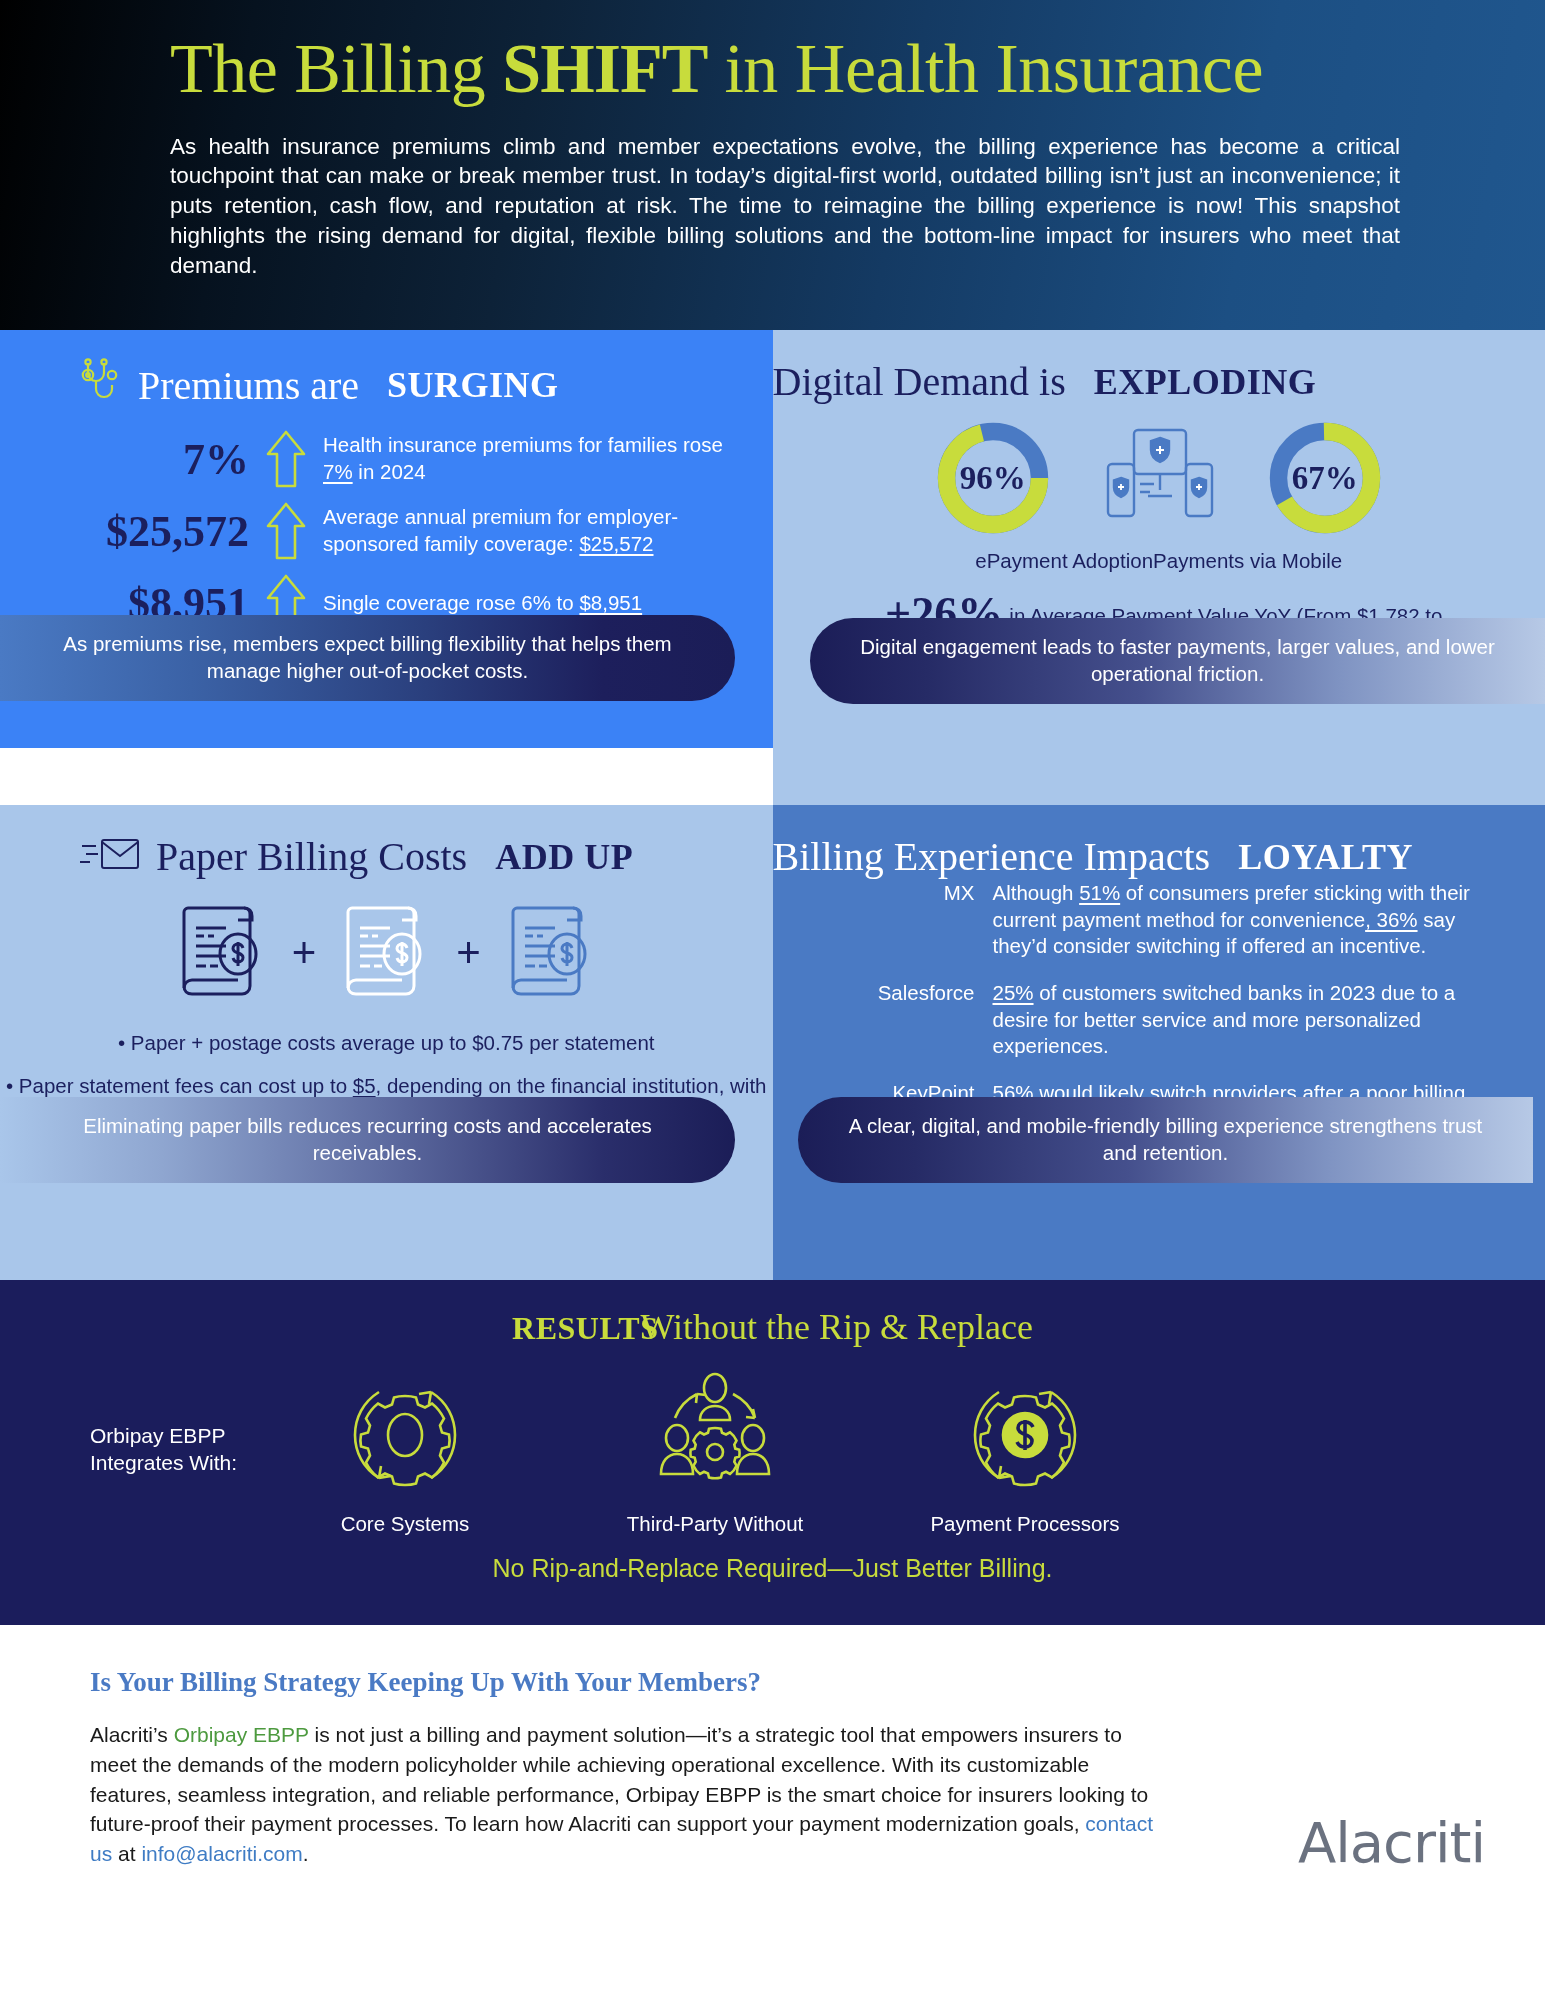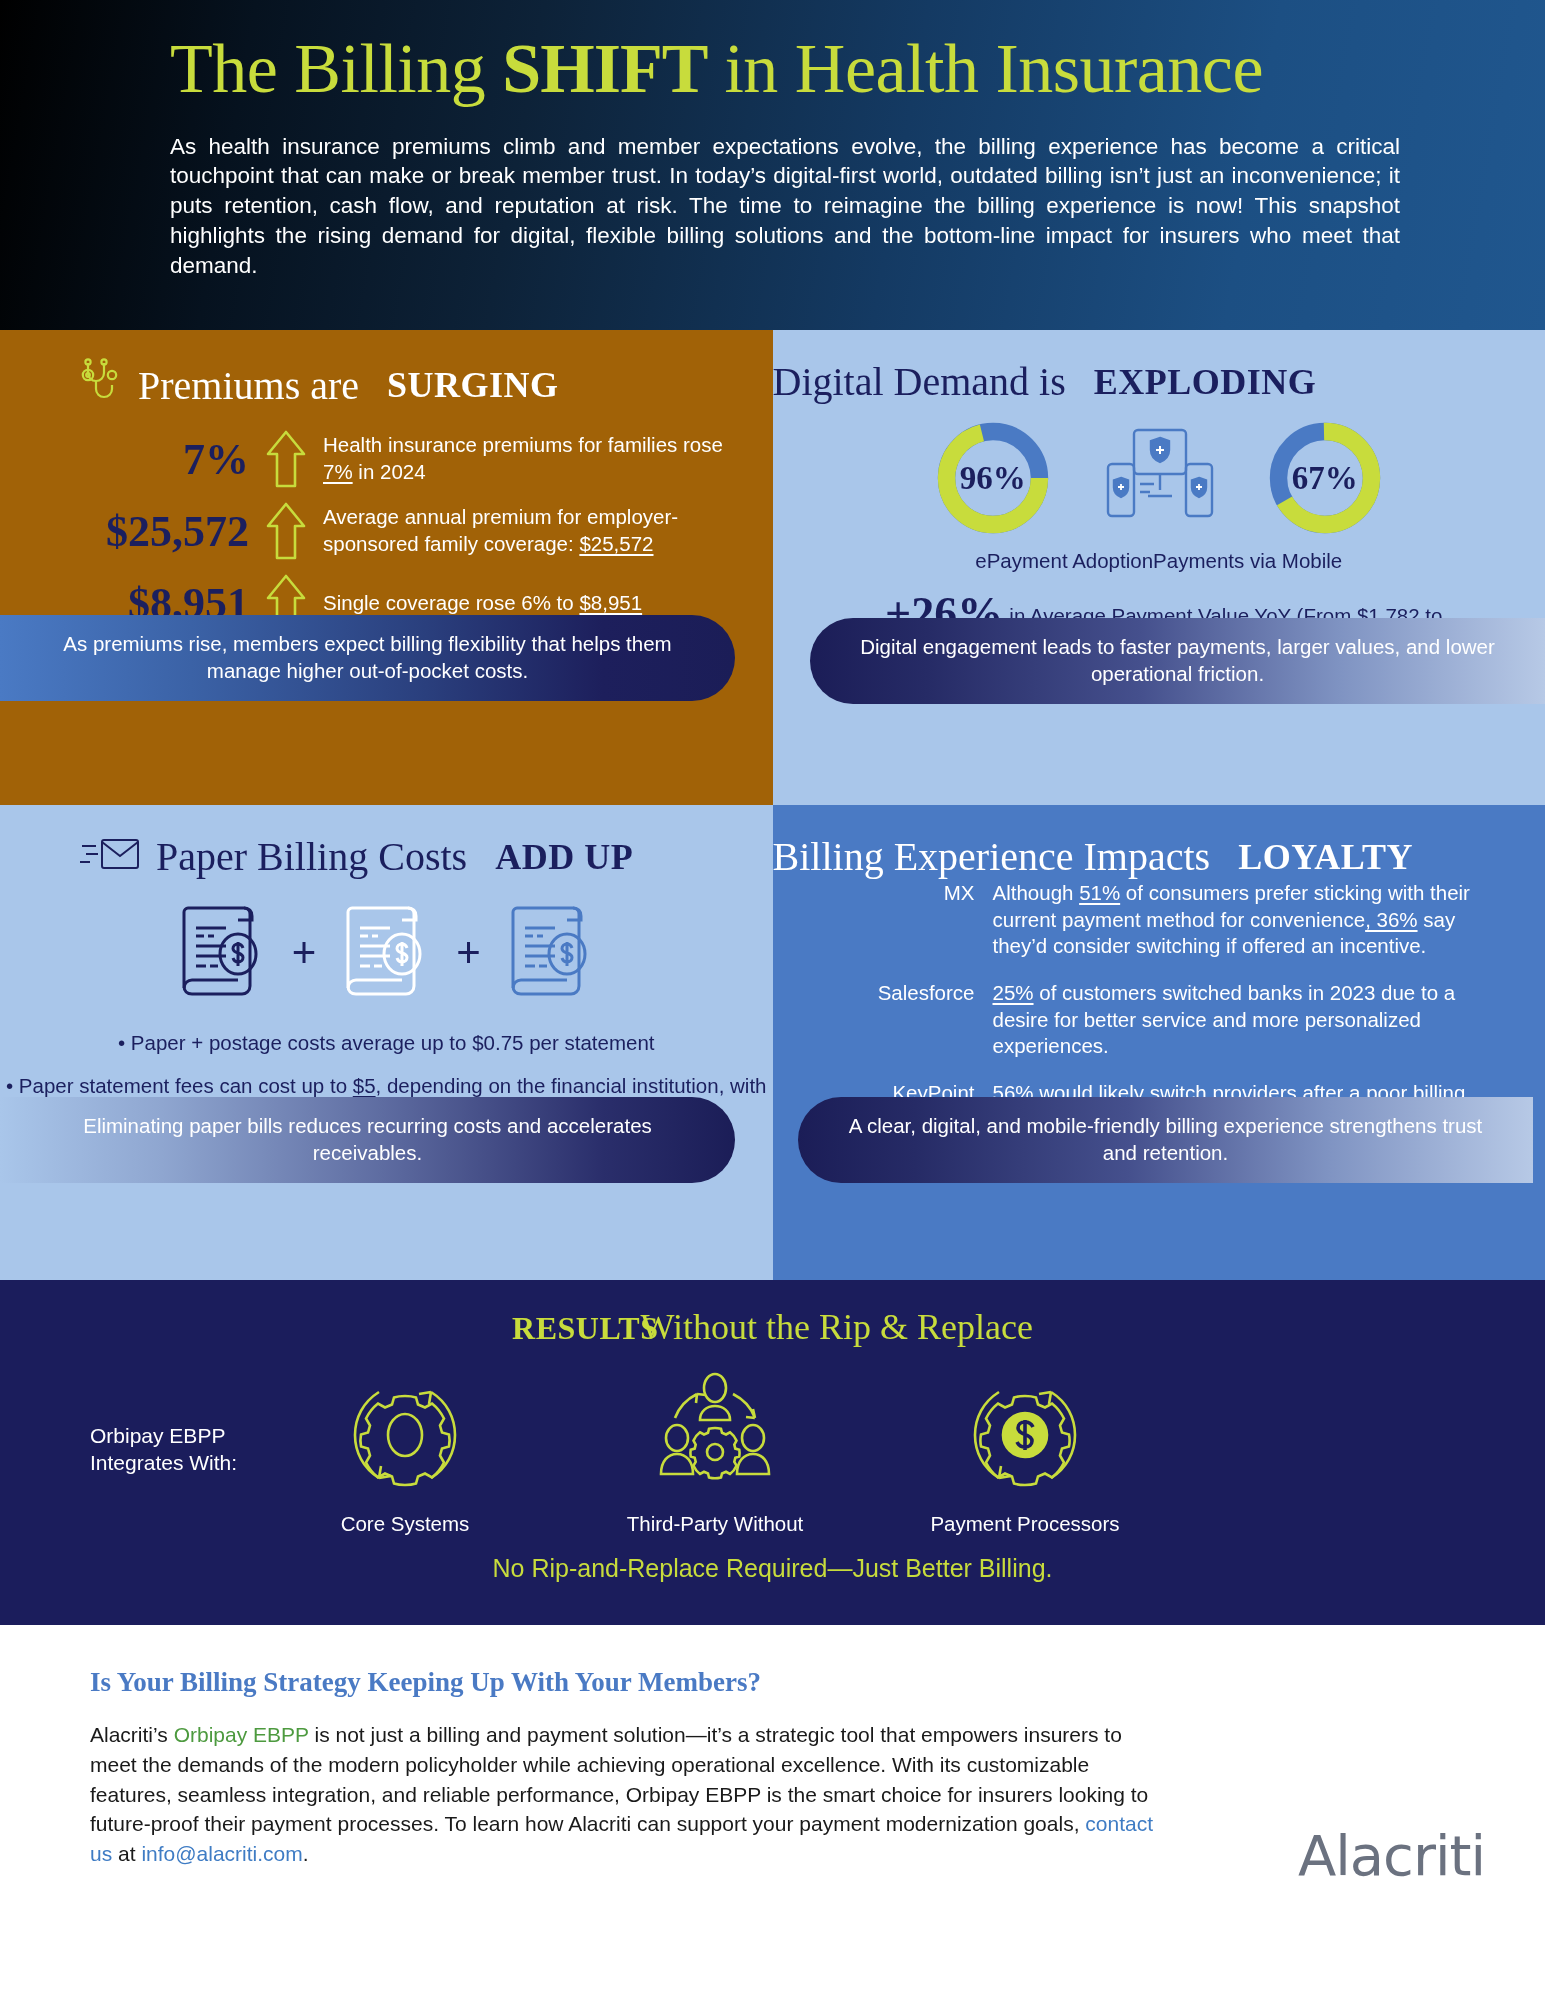--- a/index.html
+++ b/index.html
@@ -37,21 +37,21 @@
     font-size: 22.5px;
     line-height: 1.33;
     color: #ffffff;
     text-align: justify;
     text-align-last: left;
   }
 
   
   .quad { display: flex; flex-wrap: wrap; width: 1545px; }
   .cell { width: 772.5px; position: relative; }
-  .cell.q1 { background: #a16207; height: 475px; }
+  .cell.q1 { background: #3b82f6; height: 418px; }
   .cell.q2 { background: #a9c6ea; height: 475px; }
   .cell.q3 { background: #a9c6ea; height: 475px; }
   .cell.q4 { background: #4a7ac4; height: 475px; }
 
   .sect-head {
     display: flex; align-items: center; gap: 14px;
     padding: 28px 0 0 80px;
     font-family: "Liberation Serif", serif;
     white-space: nowrap;
   }
@@ -160,21 +160,21 @@
   
   .footer { position: relative; height: 520px; background: #ffffff; padding: 42px 60px 0 90px; }
   .foot-h {
     font-family: "Liberation Serif", serif; font-weight: 700; font-size: 27px; color: #4a7ac4;
     margin-bottom: 22px;
   }
   .foot-p { font-size: 21px; line-height: 1.42; color: #1a1a1a; width: 1080px; }
   .link-green { color: #4d9a3f; }
   .link-blue { color: #3f7cc4; }
   .logo {
-    position: absolute; right: 60px; top: 198px;
+    position: absolute; right: 60px; top: 185px;
     font-size: 56px; color: #6b7280; letter-spacing: -1px;
     font-family: "DejaVu Sans", sans-serif; font-weight: 400;
   }
 </style>
 </head>
 <body>
 
 <div class="page">
 
   <div class="hero">

